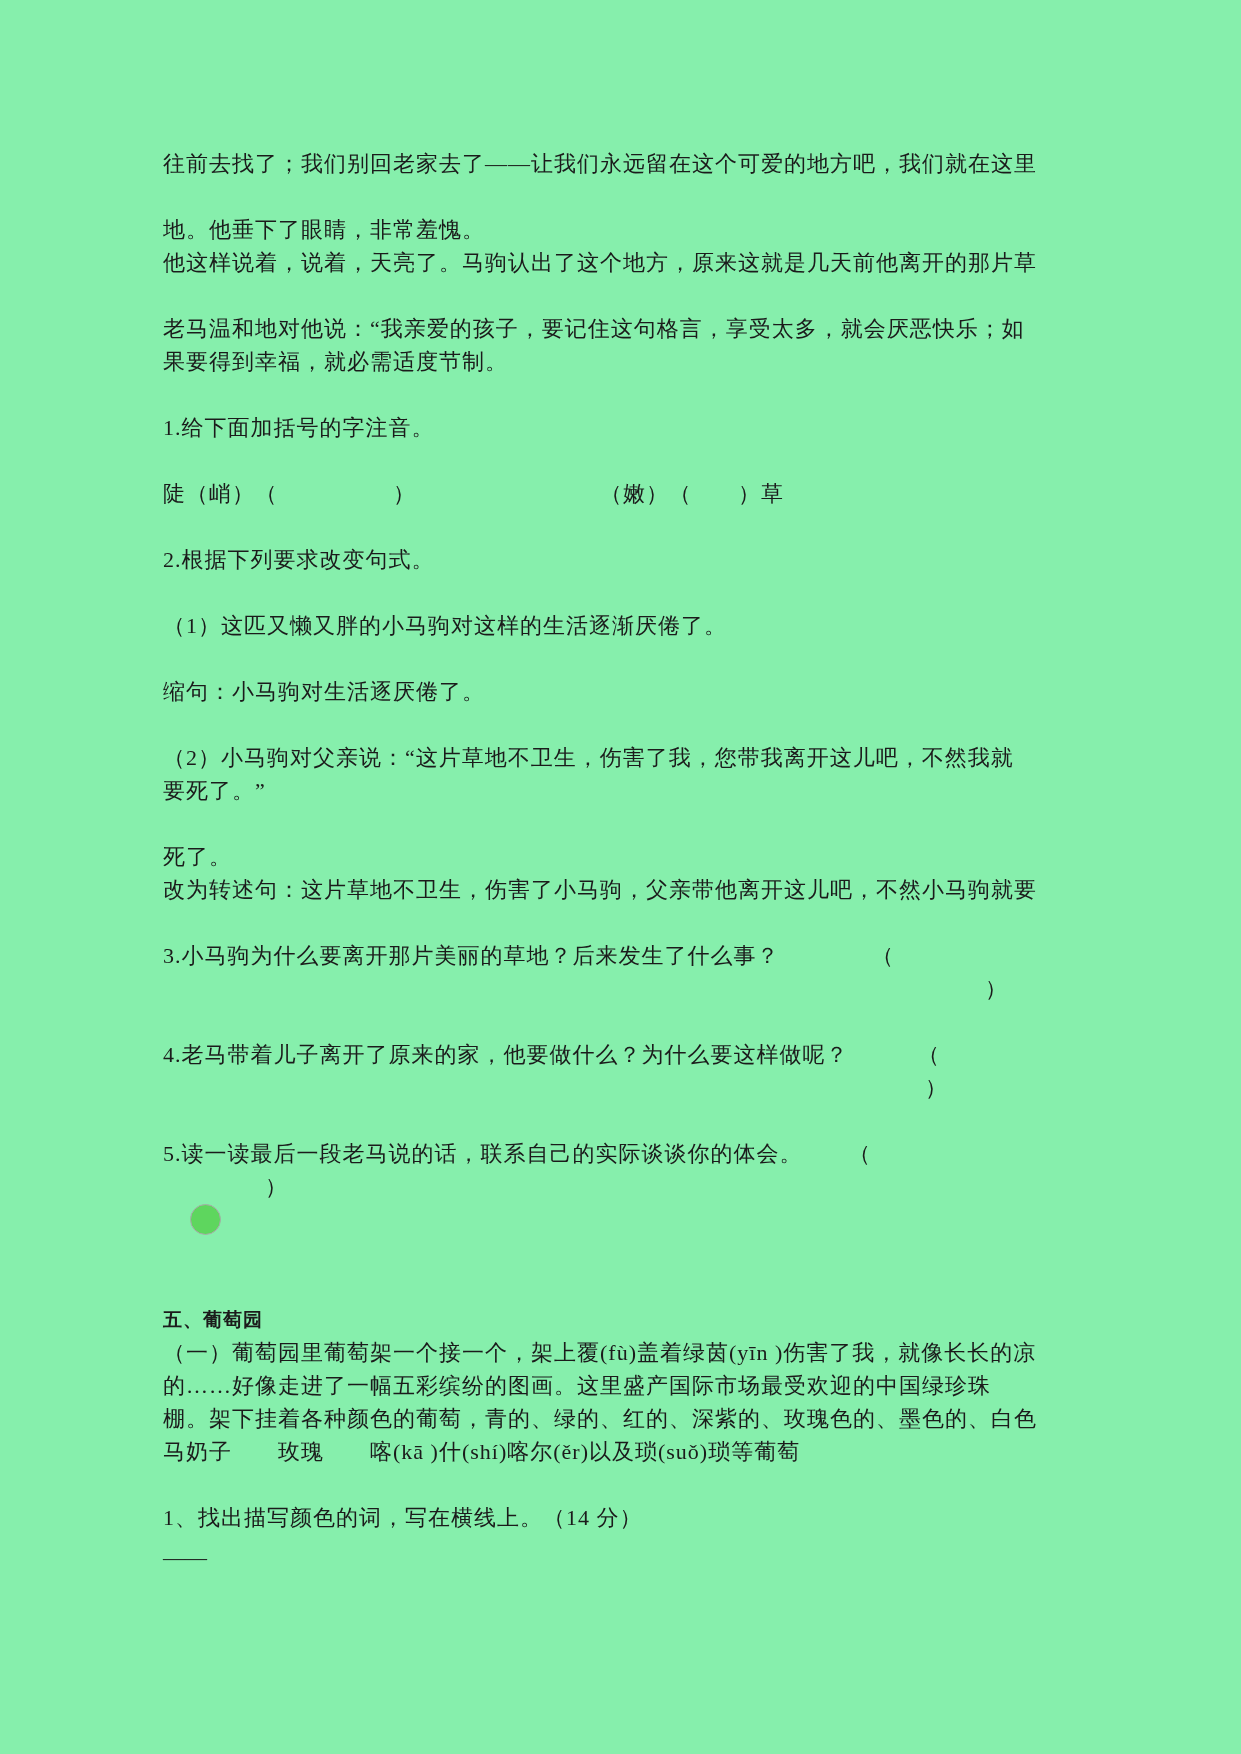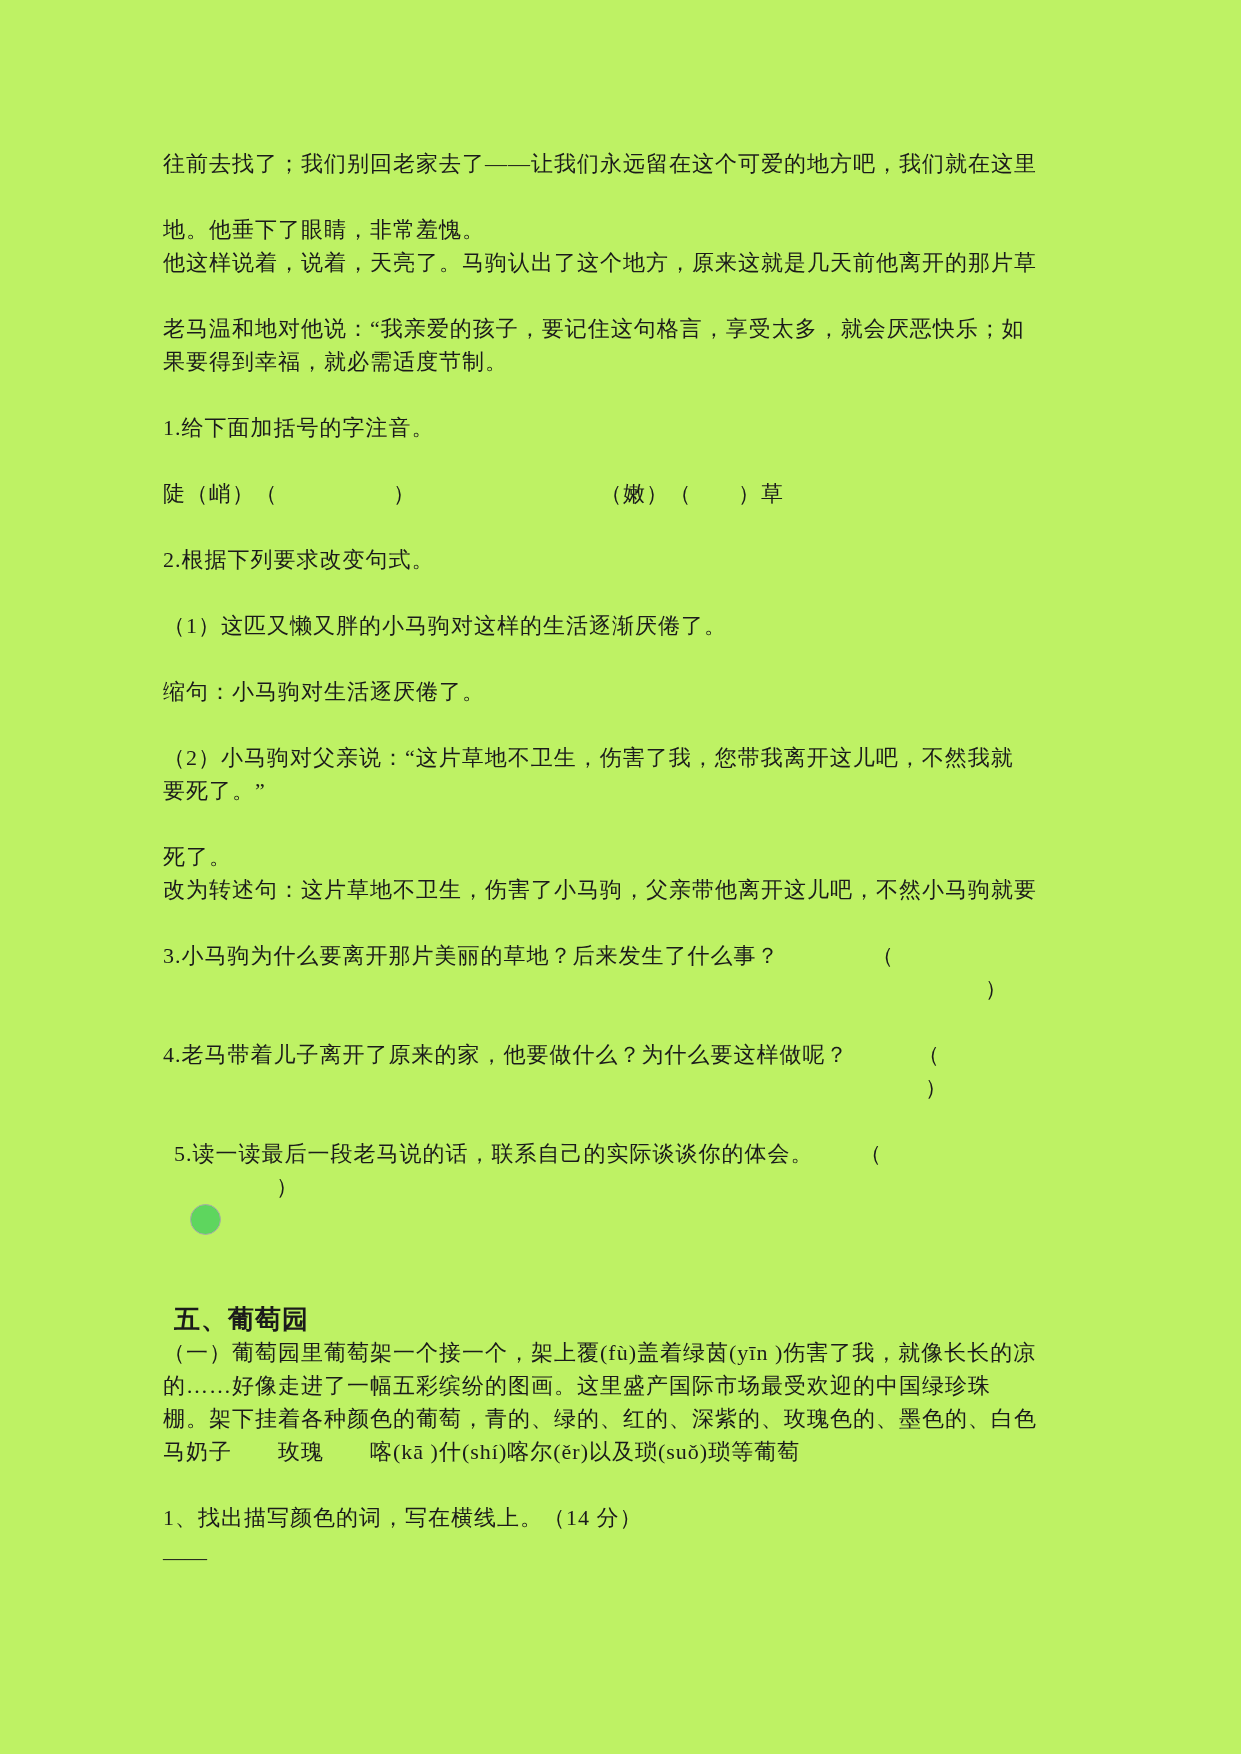--- a/index.html
+++ b/index.html
@@ -1,49 +1,49 @@
 <!DOCTYPE html>
 <html><head>
 <meta charset="utf-8">
 <style>
   html, body { margin: 0; padding: 0; background: #e8e8e8; }
   .page {
     position: relative;
     width: 1241px;
     height: 1754px;
     margin: 0 auto;
-    background: #bef264;
+    background: #86efac;
     overflow: hidden;
     font-family: "Liberation Serif", "DejaVu Serif", serif;
     color: #1b1b1b;
   }
   .content {
     position: absolute;
     left: 163px;
     top: 147px;
     width: 950px;
     font-size: 22px;
   }
   .para { margin: 0 0 33px 0; }
-  .mb0  { margin-bottom: 0; margin-left: 11px; }
+  .mb0  { margin-bottom: 0; }
   .mb66 { margin-bottom: 66px; }
   .mb7  { margin-bottom: 7px; }
   .line {
     height: 33px;
     line-height: 33px;
     letter-spacing: 1px;
     white-space: nowrap;
   }
   .close-q3 { padding-left: 822px; }
   .close-q4 { padding-left: 762px; }
   .close-q5 { padding-left: 102px; }
   .heading .line {
     font-weight: 700;
     font-family: "Liberation Sans", "DejaVu Sans", sans-serif;
-    font-size: 26px;
+    font-size: 19px;
   }
   .dot-row { height: 33px; }
   .dot {
     width: 31px;
     height: 31px;
     margin-left: 27px;
     margin-top: 1px;
     border-radius: 50%;
     border: 1px solid #aaaaaa;
     box-sizing: border-box;

